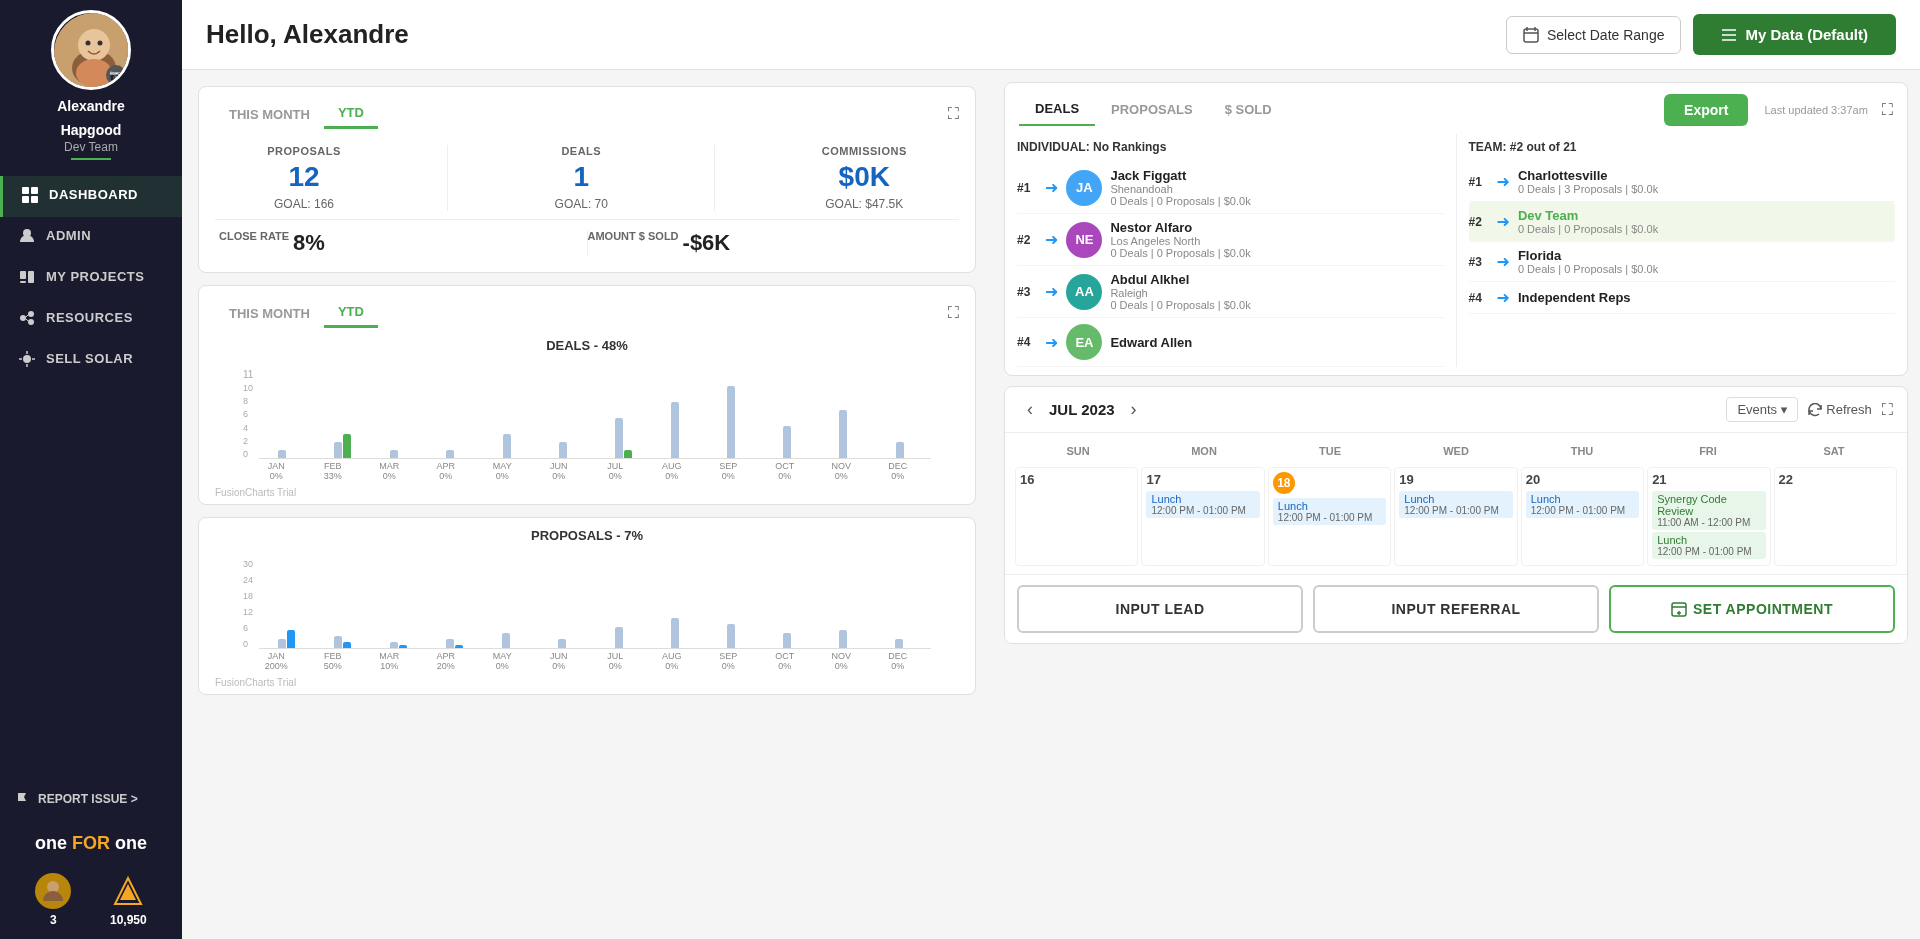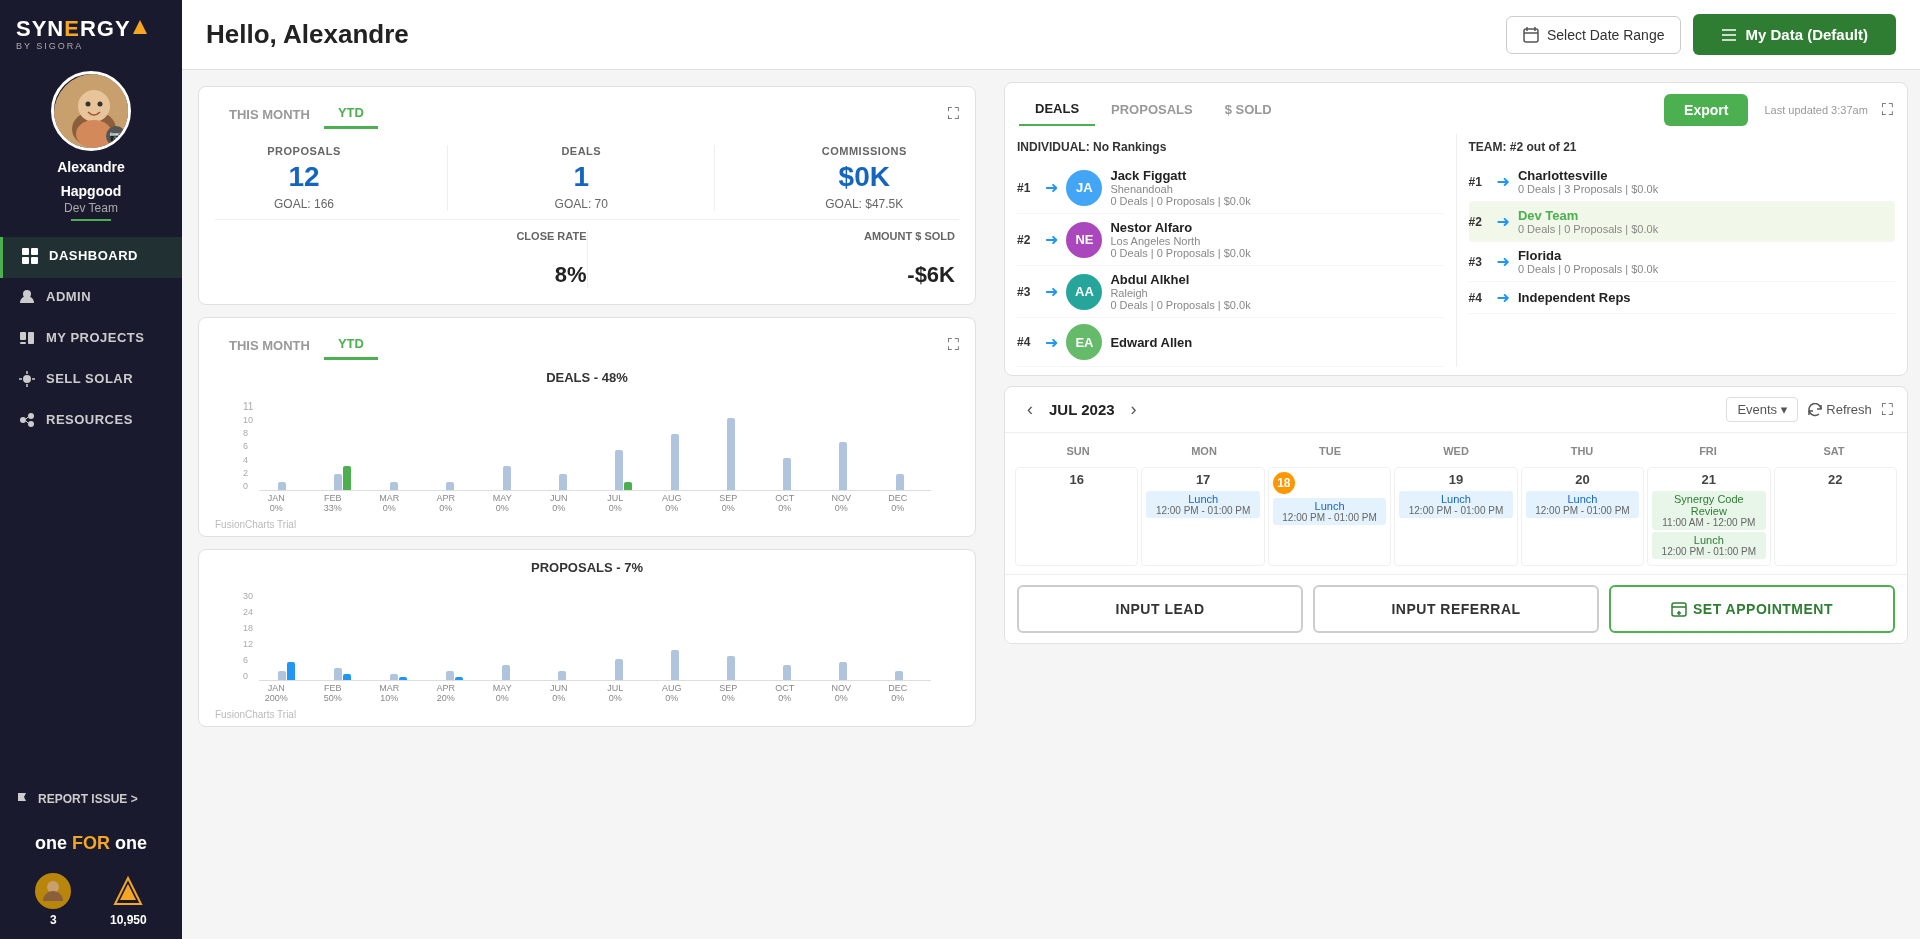--- a/index.html
+++ b/index.html
@@ -129,21 +129,21 @@
     .stat-col { display: flex; flex-direction: column; align-items: center; gap: 4px; }
     .stat-label { font-size: 11px; font-weight: 700; color: #666; letter-spacing: 0.5px; }
     .stat-value { font-size: 28px; font-weight: 700; color: #1565c0; }
     .stat-goal { font-size: 12px; color: #666; }
 
     .stats-divider { height: 1px; background: #eee; margin: 0 16px; }
 
     .stats-row2 {
       display: flex; justify-content: space-around; padding: 10px 20px 16px;
     }
-    .rate-col { display: flex; flex-direction: column; align-items: flex-end; gap: 20px; border-right: 1px solid #eee; flex: 1; }
+    .rate-col { display: flex; flex-direction: row; align-items: flex-start; gap: 4px; border-right: 1px solid #eee; flex: 1; }
     .rate-col:last-child { border-right: none; }
     .rate-label { font-size: 11px; font-weight: 700; color: #666; }
     .rate-value { font-size: 22px; font-weight: 700; color: #222; }
 
     
     .chart-card { background: #fff; border-radius: 8px; border: 1px solid #e0e0e0; }
     .chart-title { font-size: 13px; font-weight: 700; color: #333; text-align: center; padding-top: 10px; }
     .chart-area { padding: 8px 16px 4px; position: relative; }
     .fusion-trial { font-size: 10px; color: #bbb; padding: 2px 16px 6px; }
 
@@ -189,21 +189,21 @@
     .cal-month { font-size: 15px; font-weight: 700; color: #222; margin: 0 8px; }
     .cal-right { margin-left: auto; display: flex; align-items: center; gap: 10px; }
     .events-btn { font-size: 13px; color: #555; cursor: pointer; border: 1px solid #ddd; padding: 4px 10px; border-radius: 4px; }
     .refresh-btn { display: flex; align-items: center; gap: 4px; font-size: 13px; color: #555; cursor: pointer; }
     .cal-expand { cursor: pointer; color: #555; }
 
     .cal-grid { padding: 8px 10px; }
     .cal-days-header { display: grid; grid-template-columns: repeat(7, 1fr); text-align: center; margin-bottom: 6px; }
     .cal-day-label { font-size: 11px; font-weight: 700; color: #888; padding: 4px 0; }
     .cal-week { display: grid; grid-template-columns: repeat(7, 1fr); gap: 3px; }
-    .cal-cell { min-height: 90px; padding: 4px; border: 1px solid #f0f0f0; border-radius: 4px; text-align: center; }
+    .cal-cell { min-height: 90px; padding: 4px; border: 1px solid #f0f0f0; border-radius: 4px; }
     .cal-date { font-size: 13px; font-weight: 600; color: #444; margin-bottom: 4px; }
     .cal-date.today {
       background: #ff9800; color: #fff; border-radius: 50%;
       width: 22px; height: 22px; display: flex; align-items: center; justify-content: center;
       font-size: 12px;
     }
     .cal-event { border-radius: 3px; padding: 2px 5px; margin-bottom: 2px; font-size: 11px; }
     .cal-event.blue-event { background: #e3f2fd; color: #1565c0; }
     .cal-event.green-event { background: #e8f5e9; color: #2e7d32; }
     .event-time { font-size: 10px; color: #666; }
@@ -221,33 +221,20 @@
     .action-btn.green-outline { border: 2px solid #4caf50; background: #fff; color: #2e7d32; display: flex; align-items: center; justify-content: center; gap: 6px; }
 
     
     ::-webkit-scrollbar { width: 5px; }
     ::-webkit-scrollbar-thumb { background: #ccc; border-radius: 4px; }
   </style>
 </head>
 <body>
 
 <div class="sidebar">
-  <div class="sidebar-logo">
-    <div class="logo-box">
-      <div style="display:flex;align-items:flex-start;gap:2px;">
-        <span class="logo-text">SYN<span>E</span>RGY</span>
-        <div style="width:14px;height:14px;margin-top:2px;">
-          <svg viewBox="0 0 14 14" width="14" height="14">
-              <polygon points="7,0 14,14 0,14" fill="#f5a623"></polygon>
-            </svg>
-        </div>
-      </div>
-      <span class="logo-sub">BY SIGORA</span>
-    </div>
-  </div>
 
   <div class="avatar-section">
     <div class="avatar-wrap">
       <div class="avatar-img">
 
         <svg width="80" height="80" viewBox="0 0 80 80">
           <circle cx="40" cy="40" r="40" fill="#c8a06e"></circle>
           <ellipse cx="40" cy="55" rx="22" ry="18" fill="#8B5E3C"></ellipse>
           <circle cx="40" cy="32" r="16" fill="#e8c49a"></circle>
           <circle cx="34" cy="30" r="2.5" fill="#333"></circle>
@@ -291,40 +278,40 @@
             <rect x="1" y="2" width="6" height="8" rx="1"></rect>
             <rect x="9" y="2" width="6" height="12" rx="1"></rect>
             <rect x="1" y="12" width="6" height="2" rx="1"></rect>
           </svg>
       </span>
       <span>MY PROJECTS</span>
     </div>
     <div class="nav-item">
       <span class="nav-icon">
         <svg width="16" height="16" viewBox="0 0 16 16" fill="currentColor">
+            <circle cx="4" cy="8" r="3"></circle>
+            <circle cx="12" cy="4" r="3"></circle>
+            <circle cx="12" cy="12" r="3"></circle>
+            <line x1="7" y1="7" x2="9" y2="5" stroke="currentColor" stroke-width="1"></line>
+            <line x1="7" y1="9" x2="9" y2="11" stroke="currentColor" stroke-width="1"></line>
+          </svg>
+      </span>
+      <span>RESOURCES</span>
+    </div>
+    <div class="nav-item">
+      <span class="nav-icon">
+        <svg width="16" height="16" viewBox="0 0 16 16" fill="currentColor">
             <circle cx="8" cy="8" r="4"></circle>
             <line x1="8" y1="0" x2="8" y2="3" stroke="currentColor" stroke-width="1.5"></line>
             <line x1="8" y1="13" x2="8" y2="16" stroke="currentColor" stroke-width="1.5"></line>
             <line x1="0" y1="8" x2="3" y2="8" stroke="currentColor" stroke-width="1.5"></line>
             <line x1="13" y1="8" x2="16" y2="8" stroke="currentColor" stroke-width="1.5"></line>
           </svg>
       </span>
       <span>SELL SOLAR</span>
-    </div>
-    <div class="nav-item">
-      <span class="nav-icon">
-        <svg width="16" height="16" viewBox="0 0 16 16" fill="currentColor">
-            <circle cx="4" cy="8" r="3"></circle>
-            <circle cx="12" cy="4" r="3"></circle>
-            <circle cx="12" cy="12" r="3"></circle>
-            <line x1="7" y1="7" x2="9" y2="5" stroke="currentColor" stroke-width="1"></line>
-            <line x1="7" y1="9" x2="9" y2="11" stroke="currentColor" stroke-width="1"></line>
-          </svg>
-      </span>
-      <span>RESOURCES</span>
     </div>
   </nav>
 
   <div class="sidebar-bottom">
     <div class="report-issue">
       <svg width="14" height="14" viewBox="0 0 14 14" fill="currentColor">
           <path d="M2 1v12M2 1h8l-2 4 2 4H2"></path>
         </svg>
       <span>REPORT ISSUE &gt;</span>
     </div>

